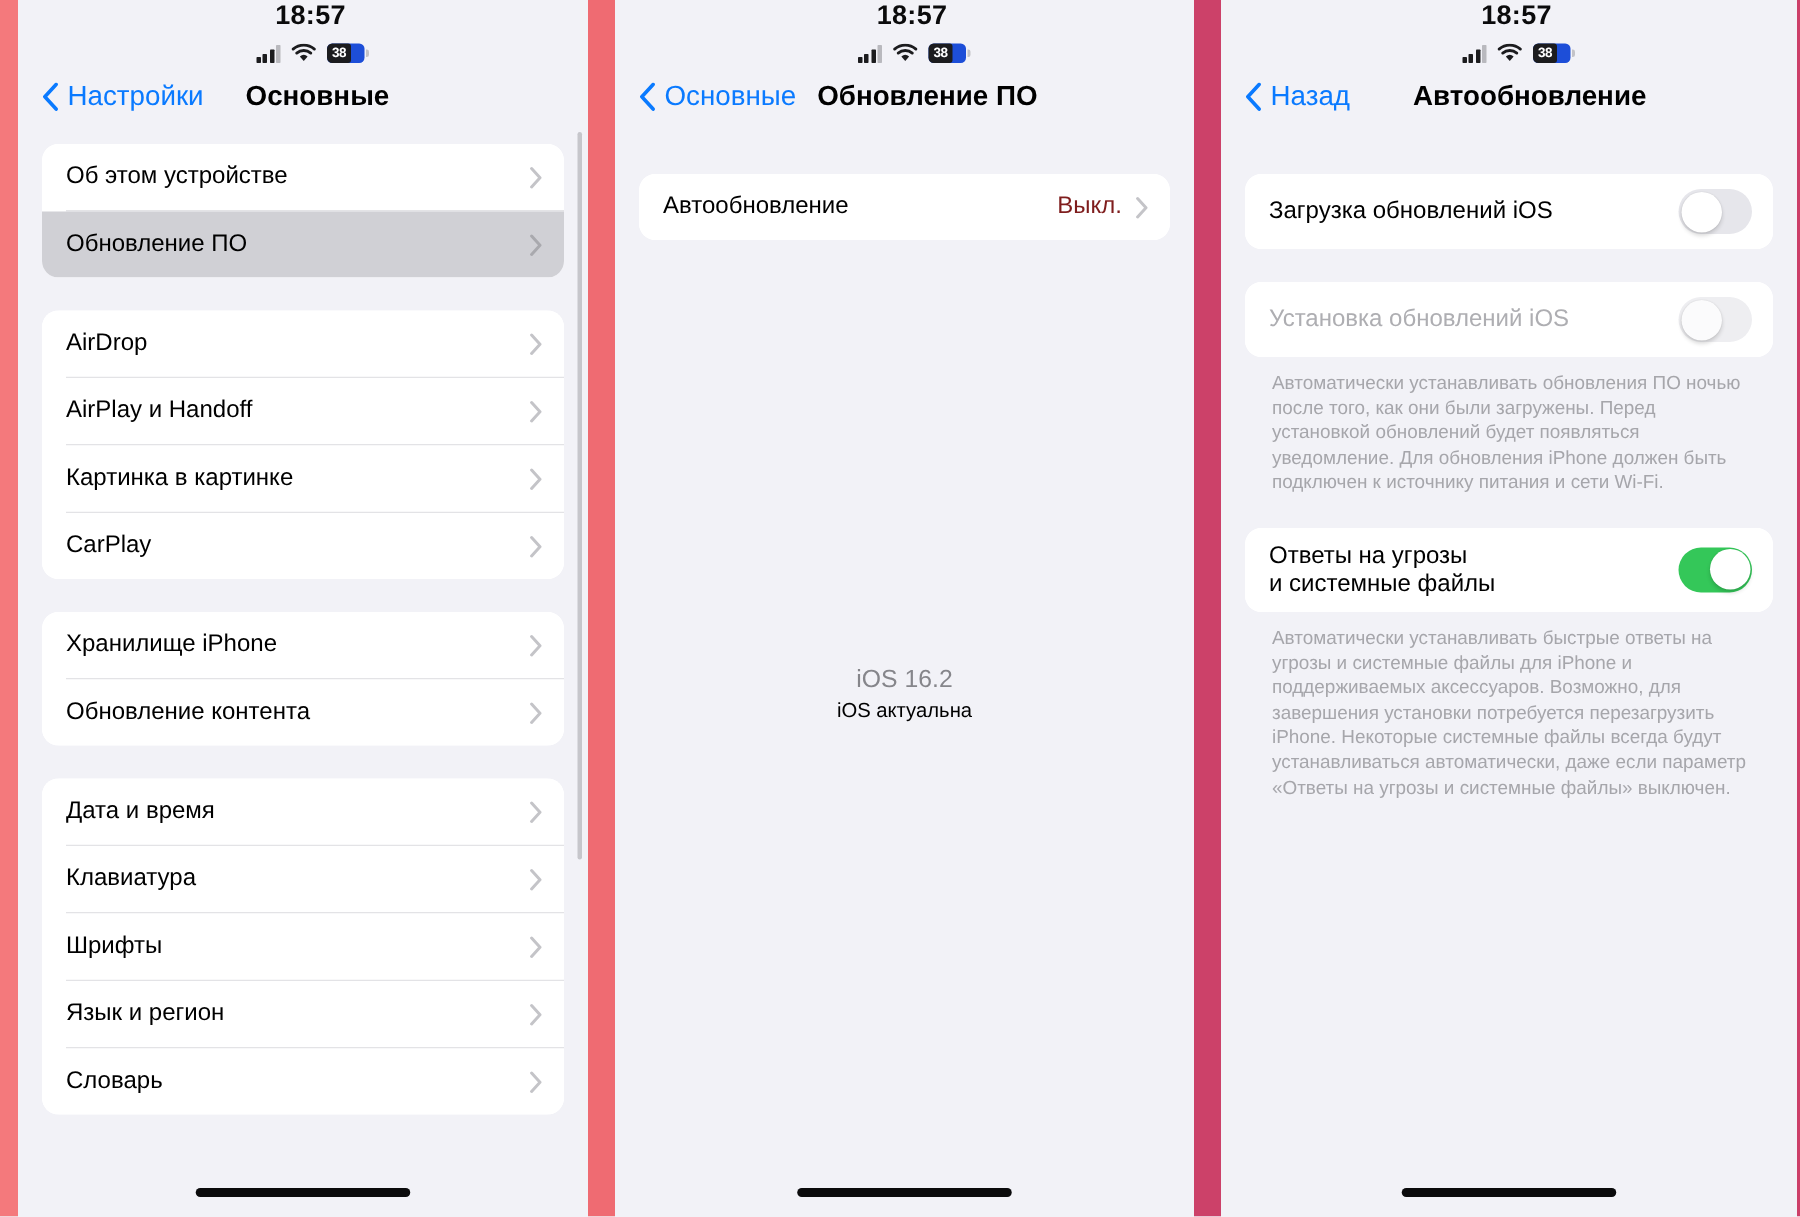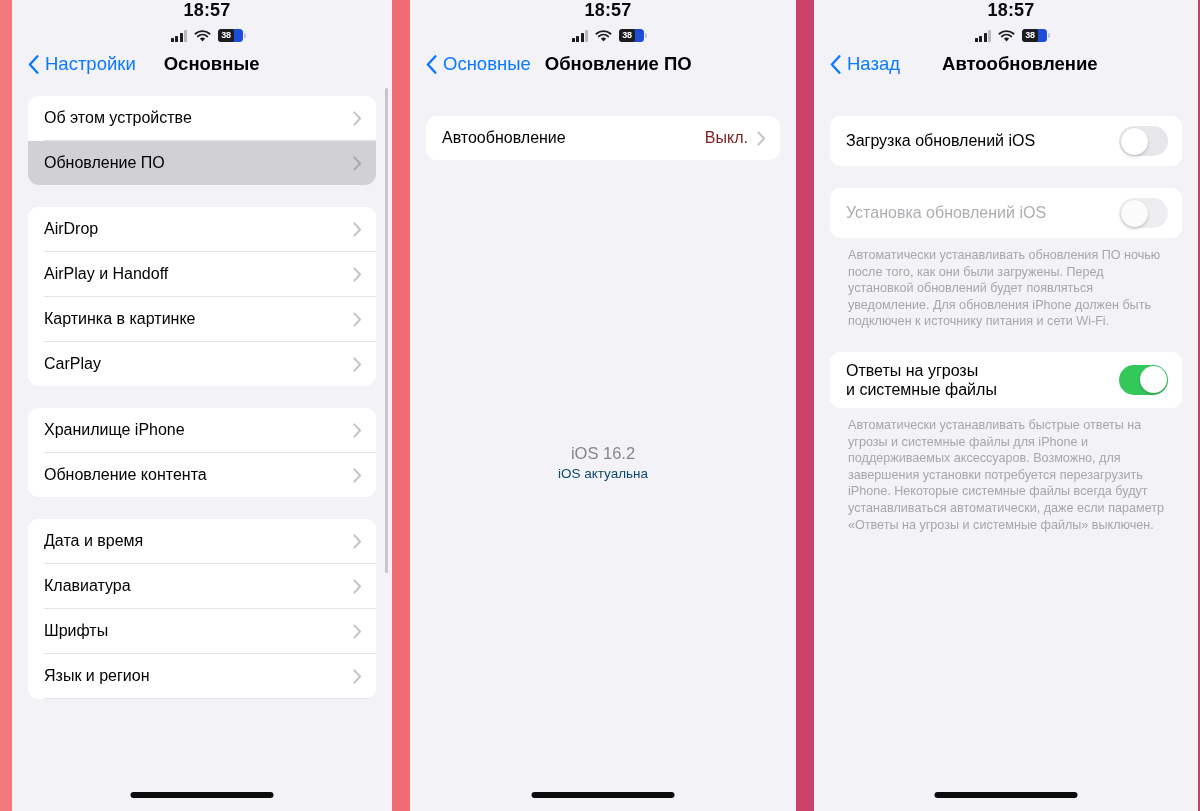--- a/index.html
+++ b/index.html
@@ -208,21 +208,21 @@
     top: 443px;
     text-align: center;
   }
   .ios-ver {
     font-size: 16.5px;
     color: #86868b;
     line-height: 21px;
   }
   .ios-sub {
     font-size: 13.5px;
-    color: #0c4a6e;
+    color: #000000;
     line-height: 19px;
   }
 
   
   .scrollbar {
     position: absolute;
     top: 88px;
     right: 4px;
     width: 3px;
     height: 485px;
@@ -403,20 +403,28 @@
         <div class="sep"></div>
         <div class="row">
           <span class="row-label">Язык и регион</span>
           <span class="chev">
               <svg width="9" height="15" viewBox="0 0 9 15">
                 <path d="M1.4 1.4 L7 7.5 L1.4 13.6" stroke="#c4c4c8" stroke-width="2" fill="none" stroke-linecap="round" stroke-linejoin="round"></path>
               </svg>
             </span>
         </div>
         <div class="sep"></div>
+        <div class="row">
+          <span class="row-label">Словарь</span>
+          <span class="chev">
+              <svg width="9" height="15" viewBox="0 0 9 15">
+                <path d="M1.4 1.4 L7 7.5 L1.4 13.6" stroke="#c4c4c8" stroke-width="2" fill="none" stroke-linecap="round" stroke-linejoin="round"></path>
+              </svg>
+            </span>
+        </div>
       </div>
 
     </div>
 
     <div class="scrollbar"></div>
     <div class="home-ind"></div>
   </div>
 
   <div class="gutter gutter-mid1"></div>
 

